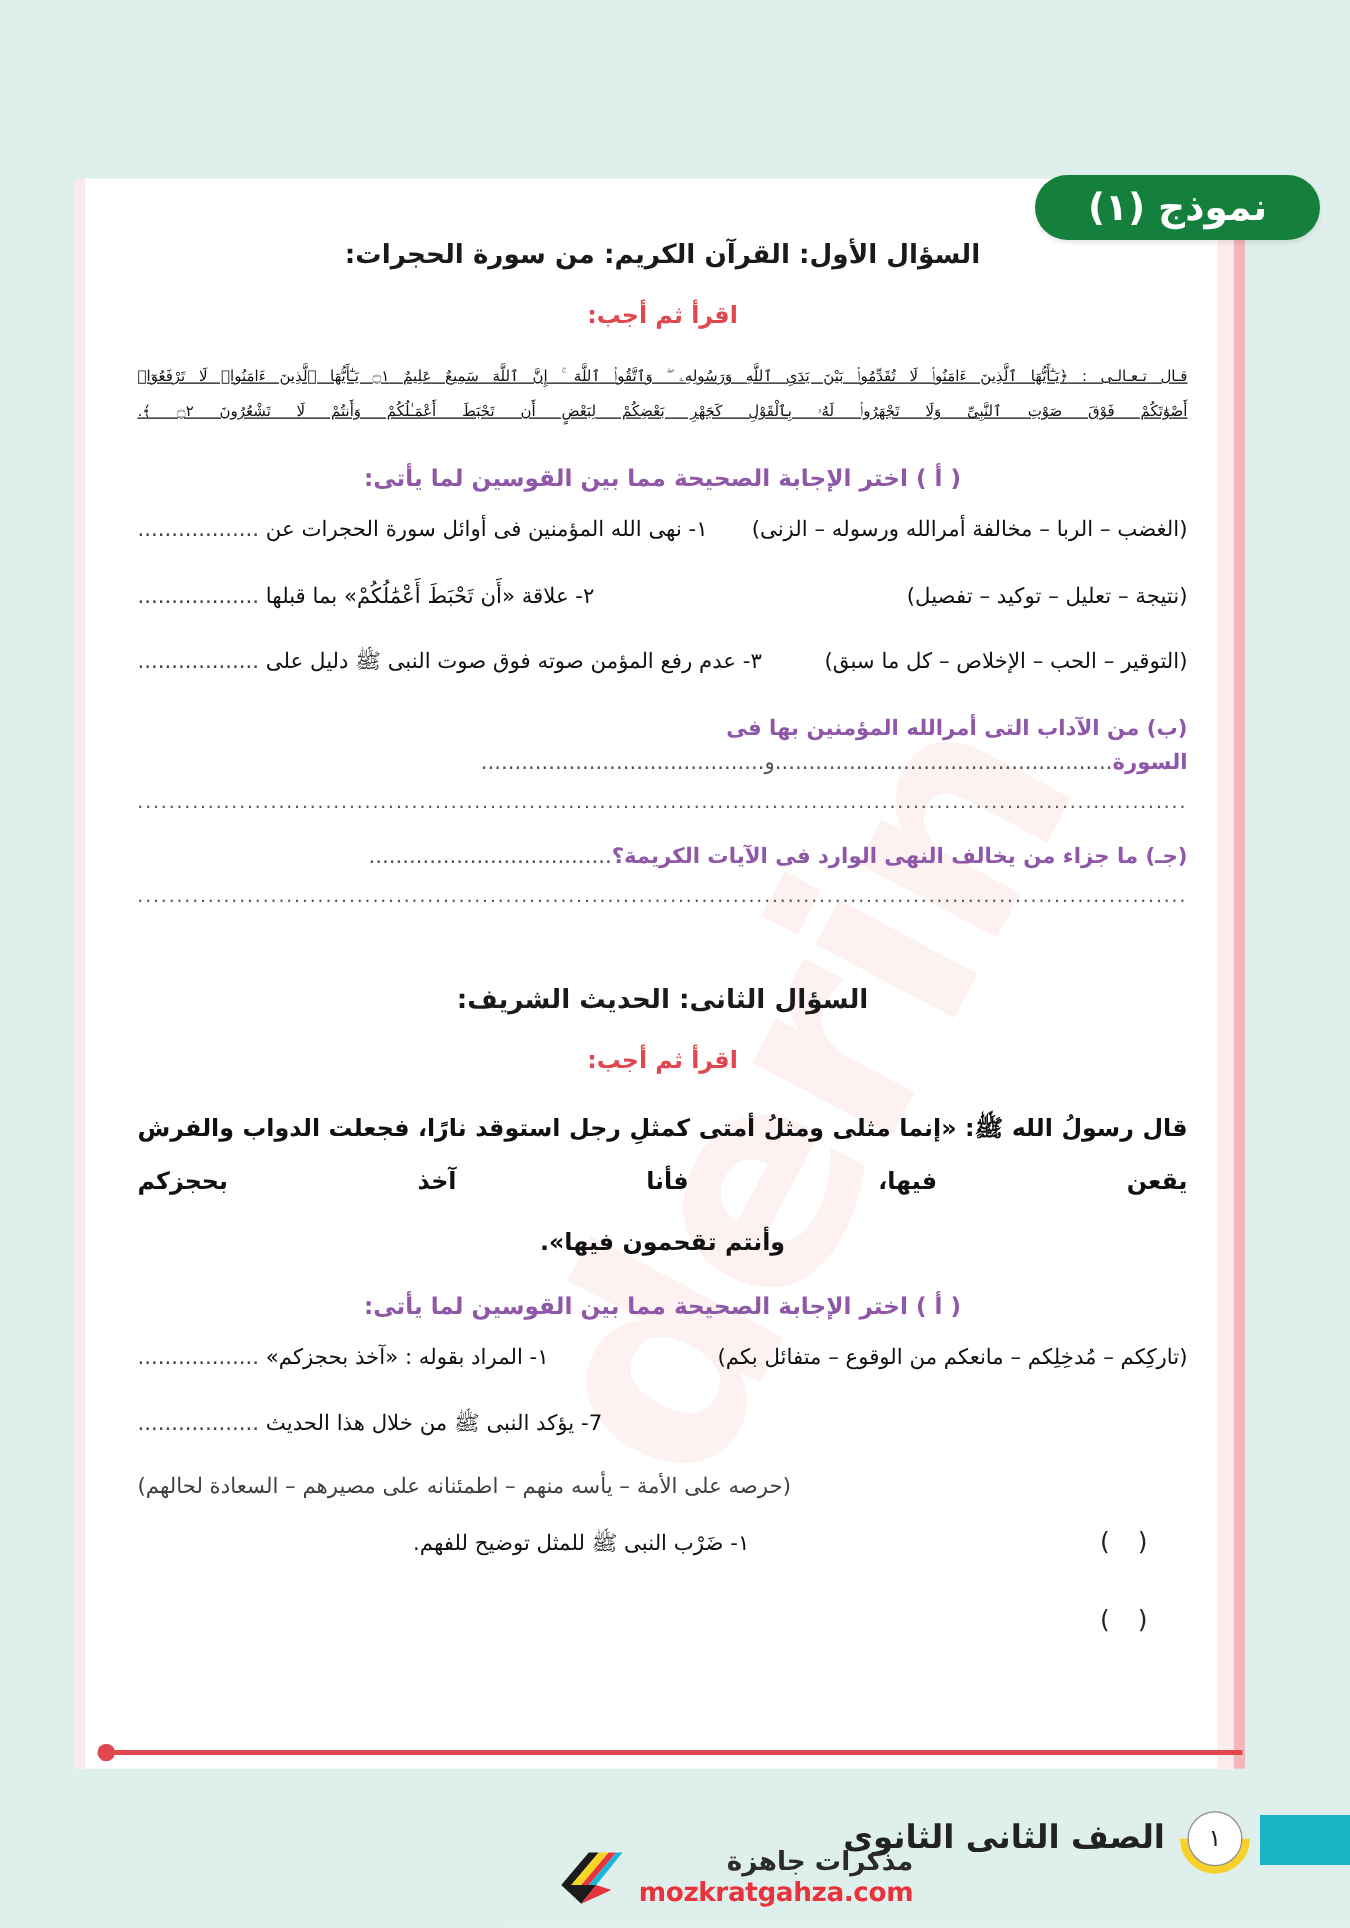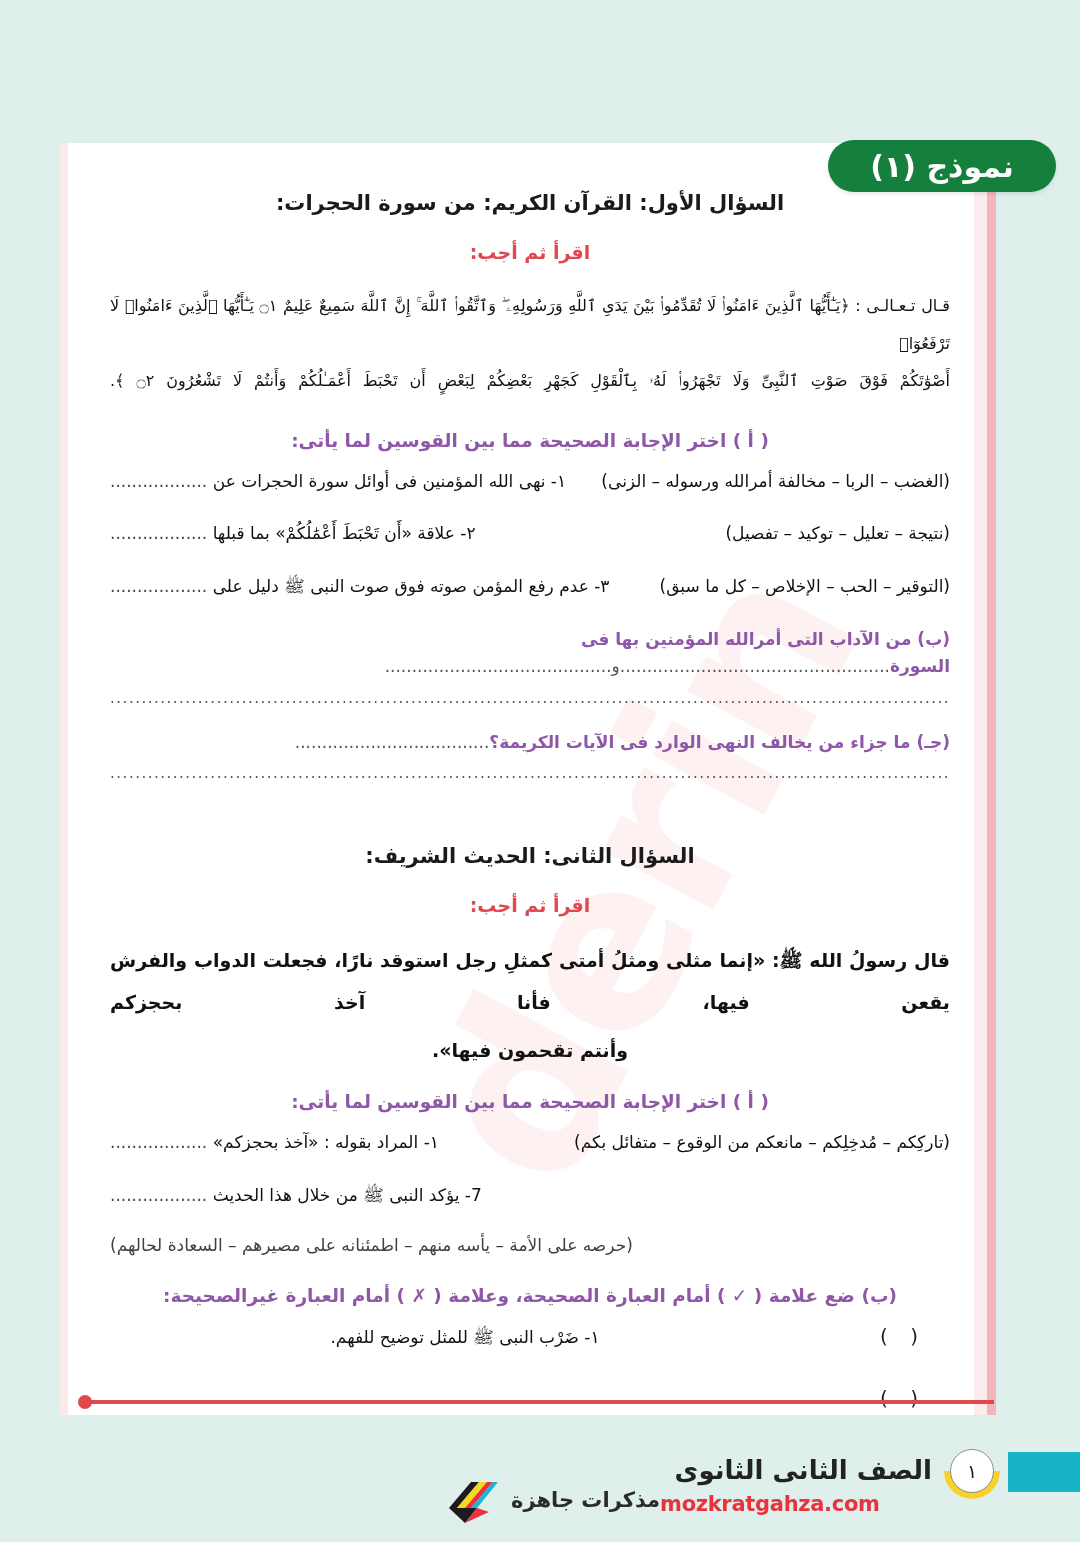--- a/index.html
+++ b/index.html
@@ -95,26 +95,27 @@
   .read-answer {
     font-size: 19px;
     font-weight: bold;
     color: #e0474f;
     text-align: center;
     margin: 0 0 24px 0;
   }
 
   .quran {
     font-family: "DejaVu Sans", "Liberation Serif", serif;
-    font-size: 16px;
+    font-size: 12px;
     color: #111;
     text-align: justify;
     line-height: 2.35;
     margin: 0 0 10px 0;
     letter-spacing: 0;
+    text-decoration: underline;
   }
   .quran .line { display: block; }
   .quran .l1 { text-align: justify; text-align-last: justify; }
   .quran .l2 { text-align: justify; text-align-last: justify; }
 
   .section-label {
     font-size: 18.5px;
     font-weight: bold;
     color: #8e57a8;
     text-align: center;
@@ -246,21 +247,21 @@
 
   
   .logo {
     position: absolute;
     left: 445px; top: 1478px;
     display: flex; align-items: center; gap: 10px;
     direction: ltr;
     z-index: 6;
   }
   .logo-mark { width: 56px; height: 48px; }
-  .logo-text { display: flex; flex-direction: row; line-height: 1; }
+  .logo-text { display: flex; flex-direction: column; line-height: 1; }
   .logo-ar {
     font-size: 21px; font-weight: bold; color: #2b2b2b;
     direction: rtl; letter-spacing: 2px;
   }
   .logo-url {
     font-size: 21px; font-weight: bold; color: #e8323c;
     letter-spacing: -.3px; margin-top: 4px;
   }
 </style>
 </head>
@@ -326,21 +327,20 @@
       <span class="stem"><span>١- المراد بقوله : «آخذ بحجزكم»</span> <span class="dots">..................</span></span>
     </div>
 
     <div class="mcq">
       <span class="opts"></span>
       <span class="stem"><span>7- يؤكد النبى ﷺ من خلال هذا الحديث</span> <span class="dots">..................</span></span>
     </div>
 
     <div class="opts-line">(حرصه على الأمة – يأسه منهم – اطمئنانه على مصيرهم – السعادة لحالهم)</div>
 
-    <div class="section-label">(ب) ضع علامة ( ✓ ) أمام العبارة الصحيحة، وعلامة ( ✗ ) أمام العبارة غيرالصحيحة:</div>
 
     <div class="tf-row">
       <span class="box">(    )</span>
       <span class="stmt">١- ضَرْب النبى ﷺ للمثل توضيح للفهم.</span>
     </div>
 
     <div class="tf-row">
       <span class="box">(    )</span>
     </div>
 

